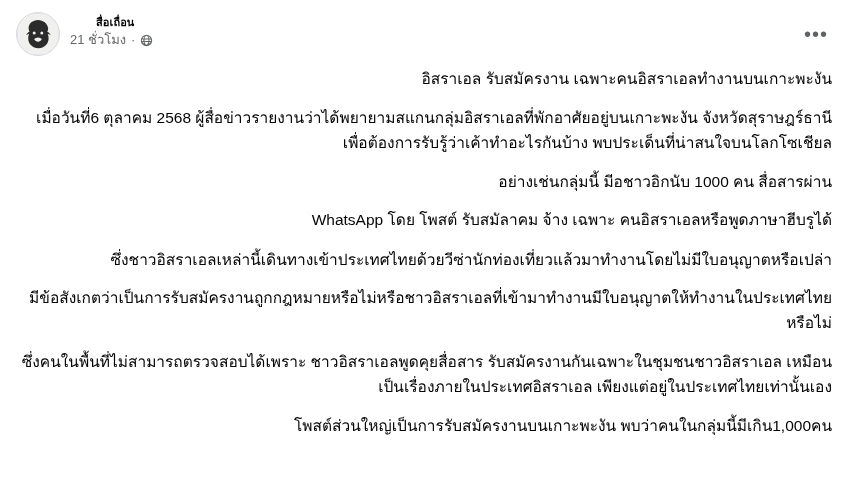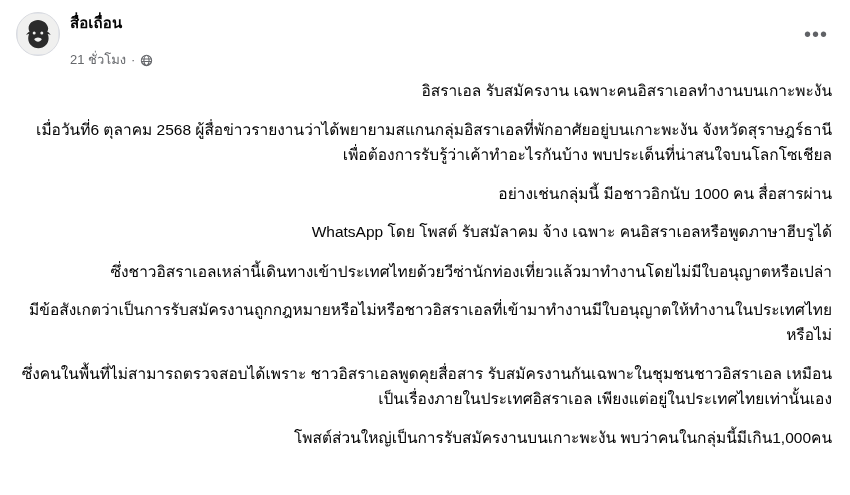--- a/index.html
+++ b/index.html
@@ -40,30 +40,31 @@
     overflow: hidden;
   }
   .avatar svg { display: block; }
   .header-text {
     display: flex;
     flex-direction: column;
     justify-content: center;
     padding-top: 1px;
   }
   .page-name {
-    font-size: 15px;
+    font-size: 11px;
     font-weight: bold;
     line-height: 19px;
     color: #050505;
     letter-spacing: 0.1px;
+    margin-left: 26px;
   }
   .meta-row {
     display: flex;
     gap: 5px;
-    margin-top: 20px;
+    margin-top: 0;
     font-size: 13px;
     color: #65676b;
     line-height: 16px;
   }
   .meta-dot {
     font-size: 13px;
     color: #65676b;
   }
   .globe-icon {
     display: inline-flex;

